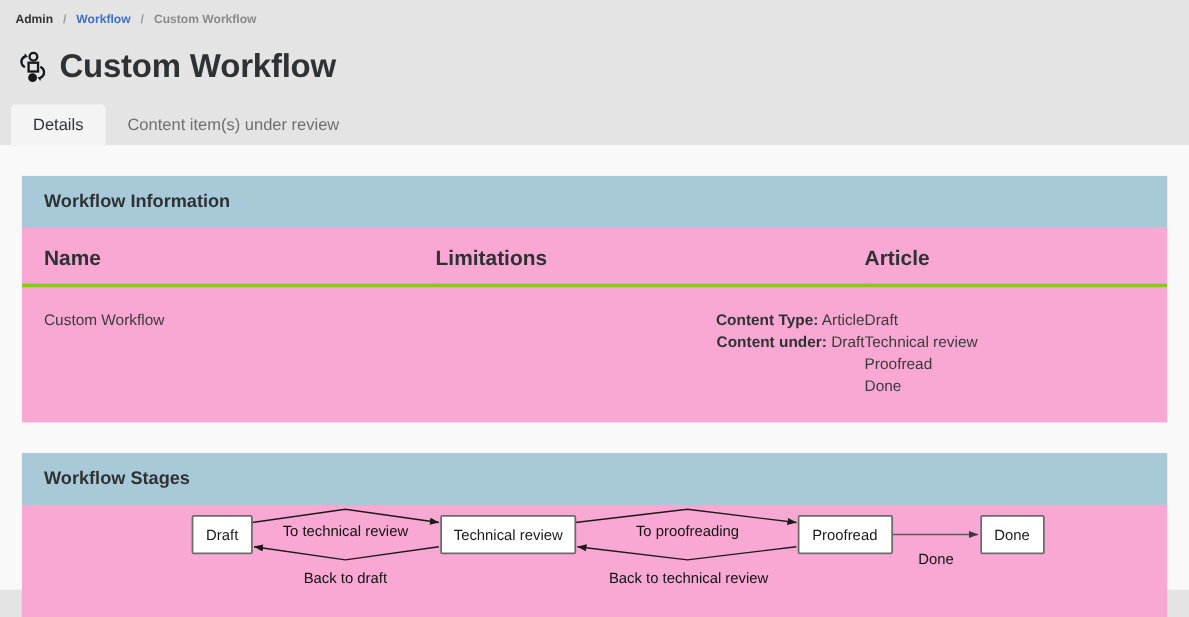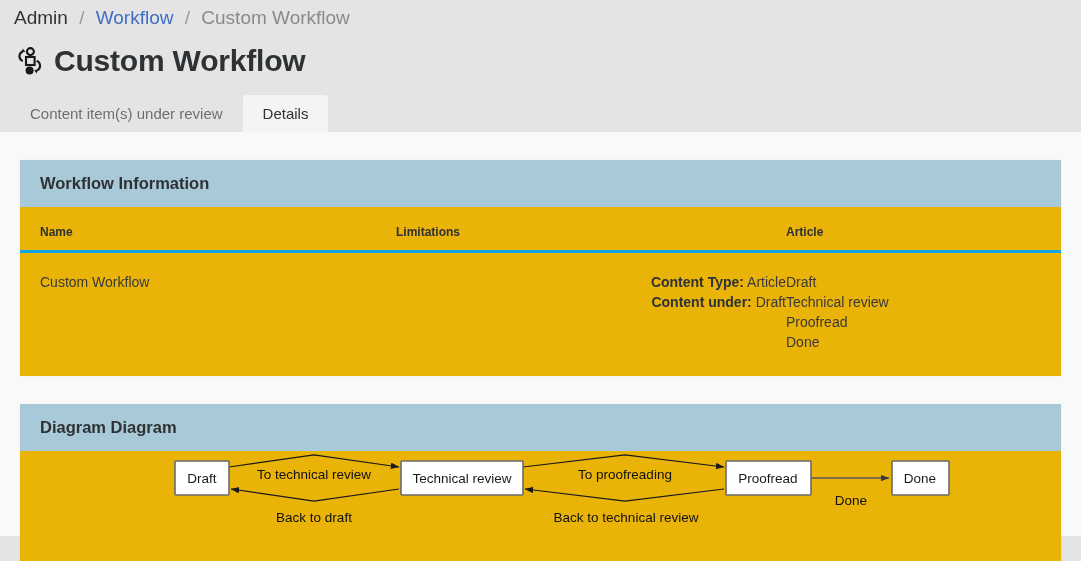--- a/index.html
+++ b/index.html
@@ -12,24 +12,25 @@
     overflow: hidden;
     background: #e5e4e4;
     font-family: "Liberation Sans", sans-serif;
     color: #333333;
     -webkit-font-smoothing: antialiased;
   }
 
   
   .breadcrumb {
     padding: 10px 0 0 14px;
-    font-size: 19px;
+    font-size: 11px;
     line-height: 16px;
     color: #333333;
     white-space: nowrap;
+    font-weight: bold;
   }
   .breadcrumb .crumb-current { color: #8a8a8a; }
   .breadcrumb .crumb-link {
     color: #3f6fc4;
     text-decoration: none;
     cursor: pointer;
   }
   .breadcrumb .crumb-sep {
     color: #9a9a9a;
     margin: 0 6px;
@@ -83,21 +84,21 @@
 
   
   .content-area {
     background: #f9f9f9;
     height: 404px;
     padding: 0;
     box-sizing: border-box;
   }
 
   .card {
-    background: #eab308;
+    background: #f9a8d4;
     margin: 0 20px;
     box-shadow: 0 0 0 1px rgba(0,0,0,0.02);
   }
   .card-spacer { height: 28px; }
 
   .card-header {
     background: #a8c9d8;
     padding: 13px 20px 14px 20px;
     font-size: 16.5px;
     font-weight: bold;
@@ -106,25 +107,25 @@
   }
 
   
   table.info {
     width: 100%;
     border-collapse: collapse;
     table-layout: fixed;
   }
   table.info th {
     text-align: left;
-    font-size: 12px;
+    font-size: 19px;
     font-weight: bold;
     color: #2f3234;
     padding: 18px 0 11px 0;
-    border-bottom: 3px solid #0ea5e9;
+    border-bottom: 3px solid #84cc16;
   }
   table.info td {
     vertical-align: top;
     font-size: 14px;
     color: #3a3a3a;
     padding: 19px 0 24px 0;
     line-height: 20px;
   }
   .col-name   { width: 356px; padding-left: 20px !important; }
   .col-limits { width: 390px; }
@@ -196,22 +197,22 @@
 
     <circle cx="17.6" cy="26.6" r="4.0" fill="#17181a"></circle>
 
     <path d="M25.4 17.2 C29.0 19.4 29.0 24.4 25.1 26.4" fill="none" stroke="#17181a" stroke-width="2.1" stroke-linecap="round"></path>
     <path d="M24.6 29.6 L25.6 25.9 L22.1 26.0 Z" fill="#17181a"></path>
   </svg>
   <div class="page-title-text">Custom Workflow</div>
 </div>
 
 <div class="tab-bar">
+  <div class="tab active">Details</div>
   <div class="tab">Content item(s) under review</div>
-  <div class="tab active">Details</div>
 </div>
 
 <div class="content-area">
 
   <div class="card-spacer"></div>
 
   <div class="card">
     <div class="card-header">Workflow Information</div>
     <table class="info">
       <thead>
@@ -241,21 +242,21 @@
             <div class="stage-line">Done</div>
           </td>
         </tr>
       </tbody>
     </table>
   </div>
 
   <div class="card-spacer"></div>
 
   <div class="card">
-    <div class="card-header">Diagram Diagram</div>
+    <div class="card-header">Workflow Stages</div>
     <div class="diagram-body">
       <svg class="diagram-svg" viewBox="0 0 1041 112">
         <defs>
           <marker id="ah" markerWidth="9" markerHeight="9" refX="8.2" refY="3.2" orient="auto" markerUnits="userSpaceOnUse">
             <path d="M0,0 L8.6,3.2 L0,6.4 Z" fill="#1a1a1a"></path>
           </marker>
           <marker id="ahg" markerWidth="9" markerHeight="9" refX="8.2" refY="3.2" orient="auto" markerUnits="userSpaceOnUse">
             <path d="M0,0 L8.6,3.2 L0,6.4 Z" fill="#3a3a3a"></path>
           </marker>
         </defs>

